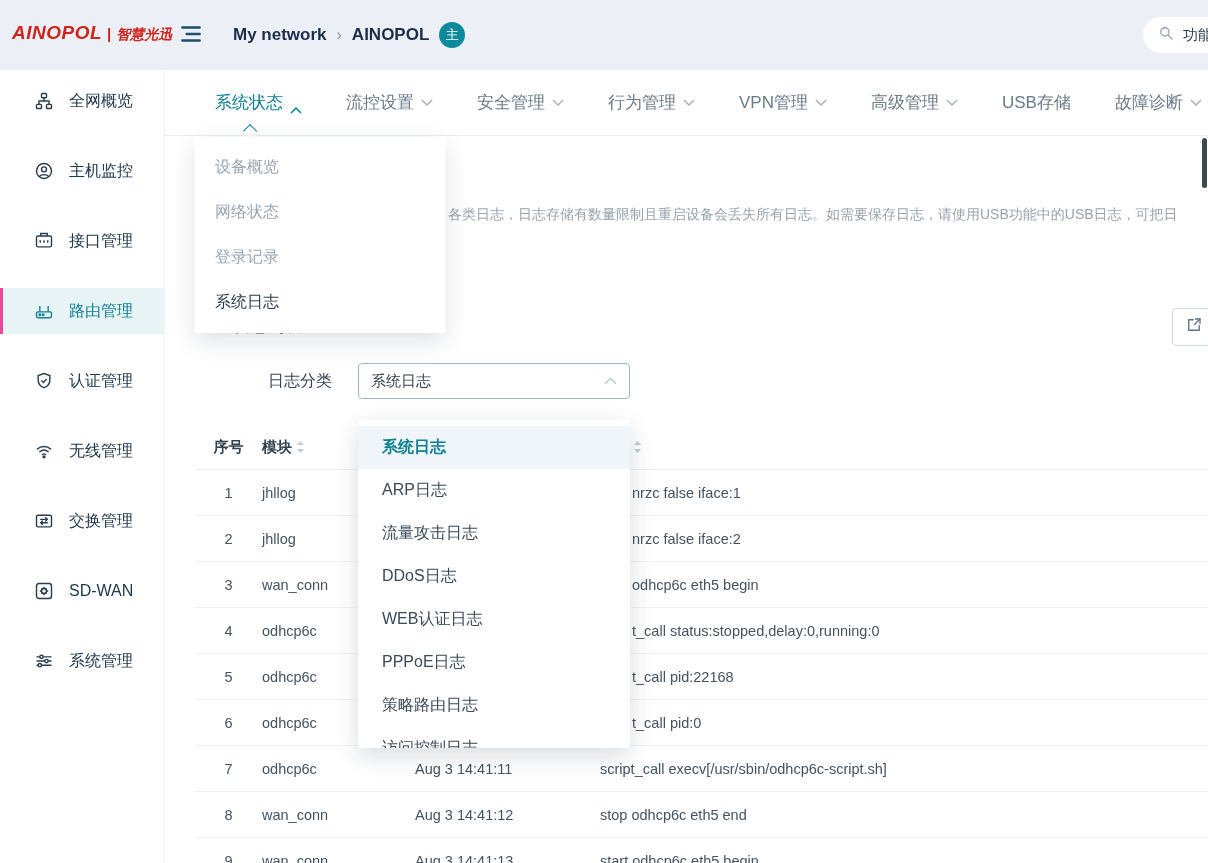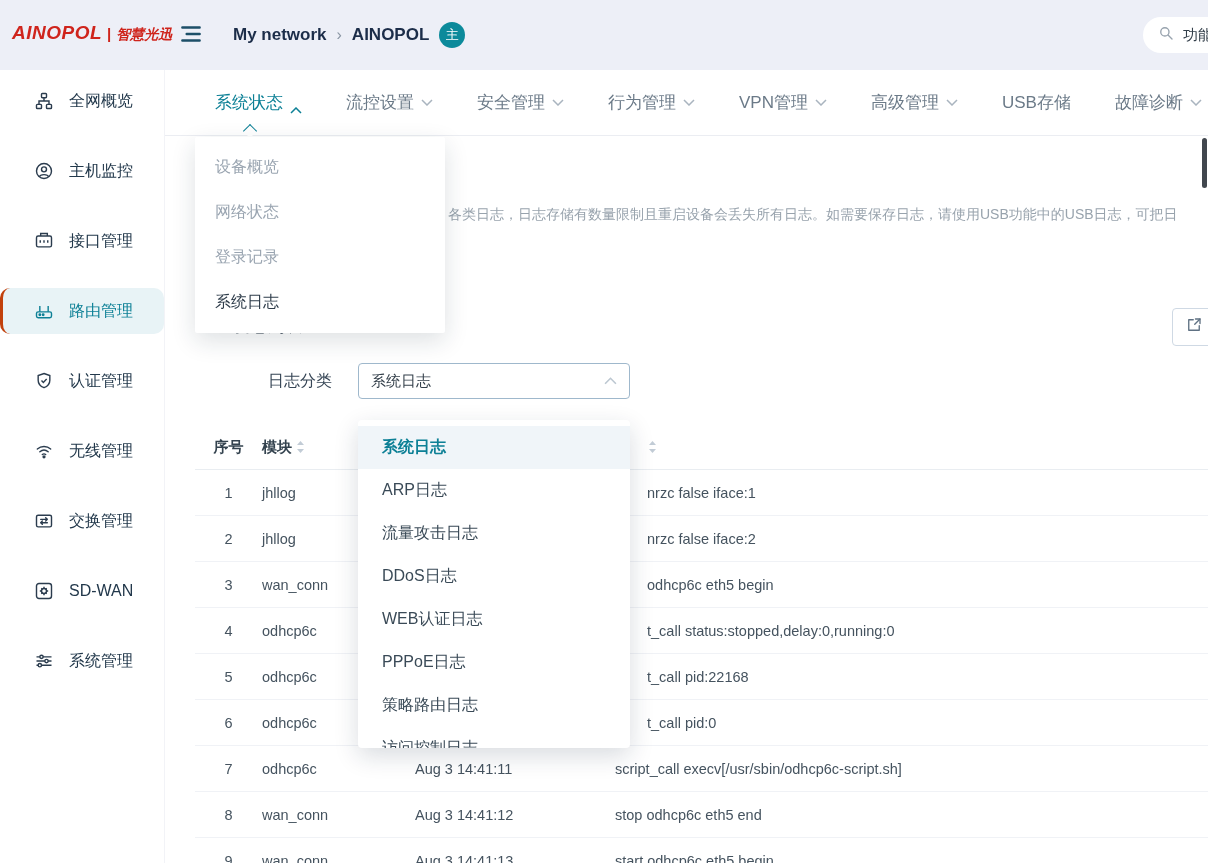--- a/index.html
+++ b/index.html
@@ -17,21 +17,21 @@
   .breadcrumb{position:absolute;left:233px;top:22px;display:flex;align-items:center;gap:10px;font-size:17px;font-weight:700;color:#1c2d49;}
   .breadcrumb .sep{color:#8b97a5;font-weight:400;font-size:16px;}
   .badge{width:26px;height:26px;border-radius:50%;background:#0c8a9b;color:#fff;font-size:13px;font-weight:400;display:flex;align-items:center;justify-content:center;}
   .search-pill{position:absolute;left:1143px;top:17px;width:150px;height:36px;background:#fff;border-radius:18px;display:flex;align-items:center;gap:8px;padding:0 14px;box-sizing:border-box;}
   .search-pill .txt{font-size:15px;color:#333f4a;}
   
   .sidebar{position:absolute;top:70px;left:0;width:165px;height:793px;background:#fff;border-right:1px solid #f2f3f7;box-sizing:border-box;}
   .side-item{height:46px;margin-top:24px;display:flex;align-items:center;gap:14px;padding-left:33px;font-size:16px;color:#22384b;cursor:pointer;}
   .side-item:first-child{margin-top:8px;}
   .side-item .ic{width:22px;height:22px;display:flex;align-items:center;justify-content:center;color:#2b3c4e;}
-  .side-item.active{background:#e8f3f6;border-left:3px solid #c2410c;padding-left:30px;color:#0d8096;border-radius:10px;}
+  .side-item.active{background:#e8f3f6;border-left:3px solid #ec4899;padding-left:30px;color:#0d8096;}
   .side-item.active .ic{color:#0d8096;}
   
   .tabbar{position:absolute;left:165px;top:70px;width:1043px;height:66px;display:flex;align-items:center;gap:44px;padding-left:50px;box-sizing:border-box;border-bottom:1px solid #ebedf2;background:#fff;}
   .tab{display:flex;align-items:center;gap:7px;font-size:17px;color:#6b7a88;cursor:pointer;position:relative;white-space:nowrap;}
   .tab .chev{color:#a9b4bf;display:flex;}
   .tab.active{color:#0d8096;align-items:flex-end;}
   .tab.active .chev{color:#0d8096;transform:rotate(180deg);}
   .tab.active::after{content:'';position:absolute;left:calc(50% - 14px);bottom:-22px;width:9px;height:9px;background:#fff;border-left:1px solid #0d8096;border-top:1px solid #0d8096;transform:rotate(45deg);}
   
   .notice{position:absolute;left:448px;top:206px;width:758px;height:22px;font-size:14px;color:#98a3ad;white-space:nowrap;overflow:hidden;}
@@ -49,21 +49,21 @@
   .menu2{position:absolute;left:358px;top:420px;width:272px;height:328px;background:#fff;box-shadow:0 8px 24px rgba(20,40,60,.16);border-radius:4px;padding-top:6px;box-sizing:border-box;overflow:hidden;z-index:40;}
   .menu2 .mi{height:43px;display:flex;align-items:center;padding-left:24px;font-size:16px;color:#3a4a57;cursor:pointer;}
   .menu2 .mi.selected{color:#0d8096;font-weight:700;background:#f0f5f9;}
   
   .logtable{position:absolute;left:195px;top:425px;width:1013px;}
   .t-row{display:flex;align-items:center;height:45px;border-bottom:1px solid #f0f2f6;font-size:14.5px;color:#45535f;}
   .t-head{height:44px;font-size:15px;color:#33424e;font-weight:700;border-bottom:1px solid #e9edf1;}
   .c-no{width:67px;text-align:center;}
   .c-mod{width:153px;display:flex;align-items:center;gap:4px;}
   .c-time{width:185px;}
-  .c-cont{flex:1;display:flex;align-items:center;margin-left:15px;}
+  .c-cont{flex:1;display:flex;align-items:center;}
   .t-row.occl .c-cont{padding-left:32px;}
   .sorter{display:flex;flex-direction:column;line-height:0;}
   .h-cont .sorter{margin-left:33px;}
   
   .scroll-thumb{position:absolute;right:1px;top:138px;width:5px;height:50px;background:#41474e;border-radius:3px;}
 </style>
 </head>
 <body>
 
 <div class="header">

